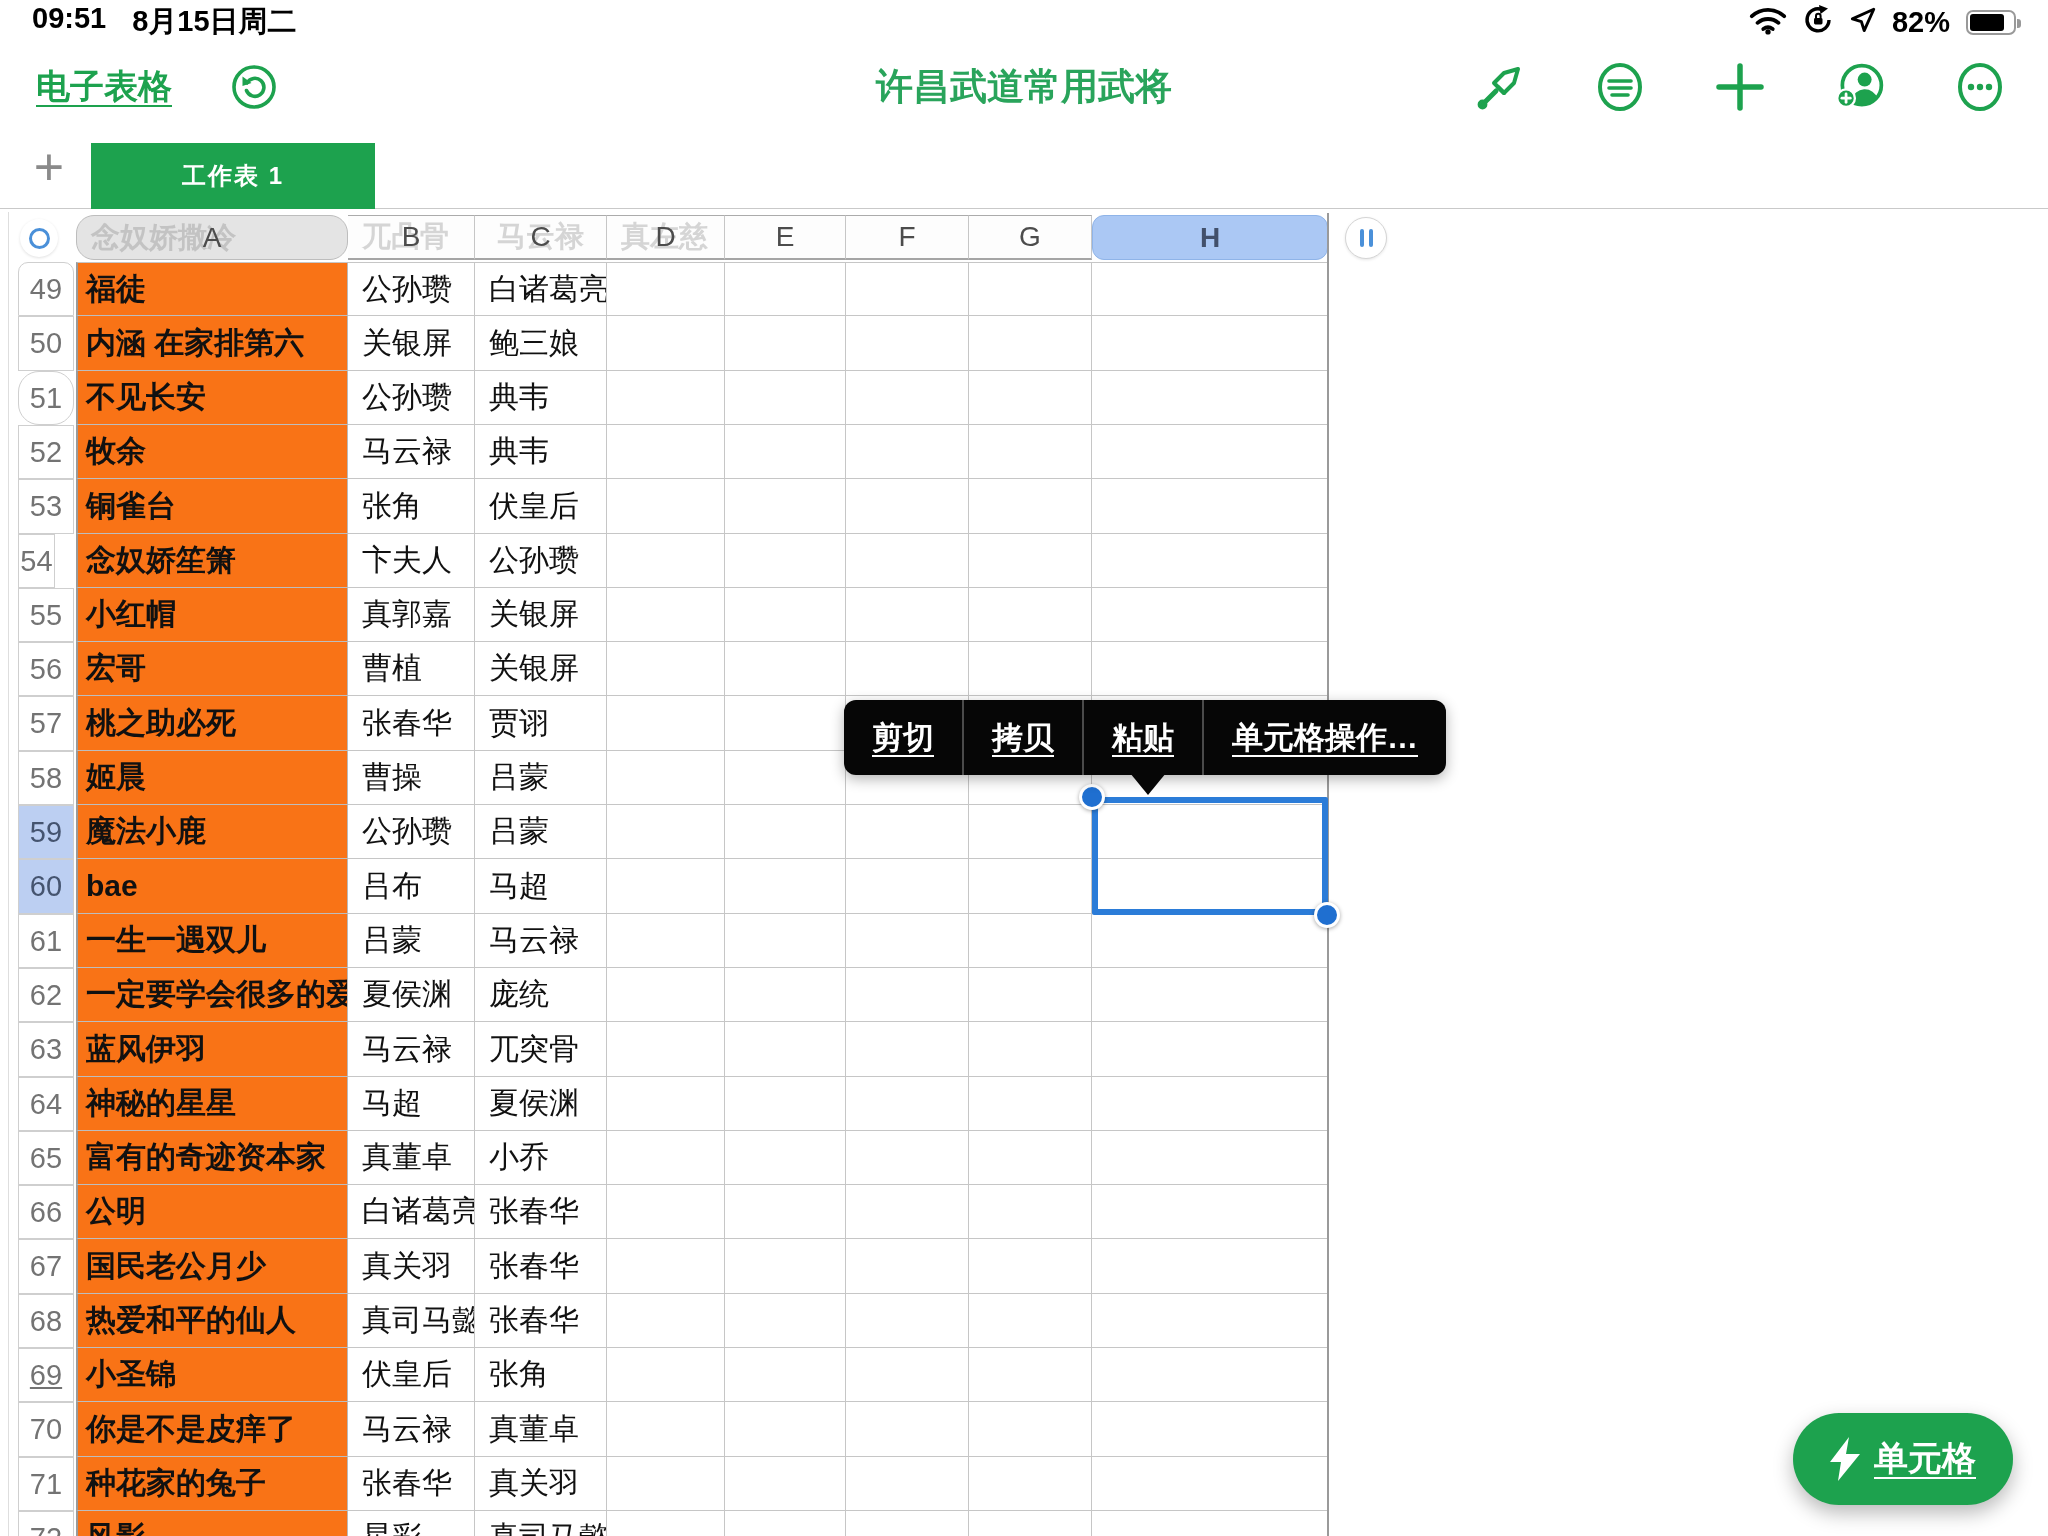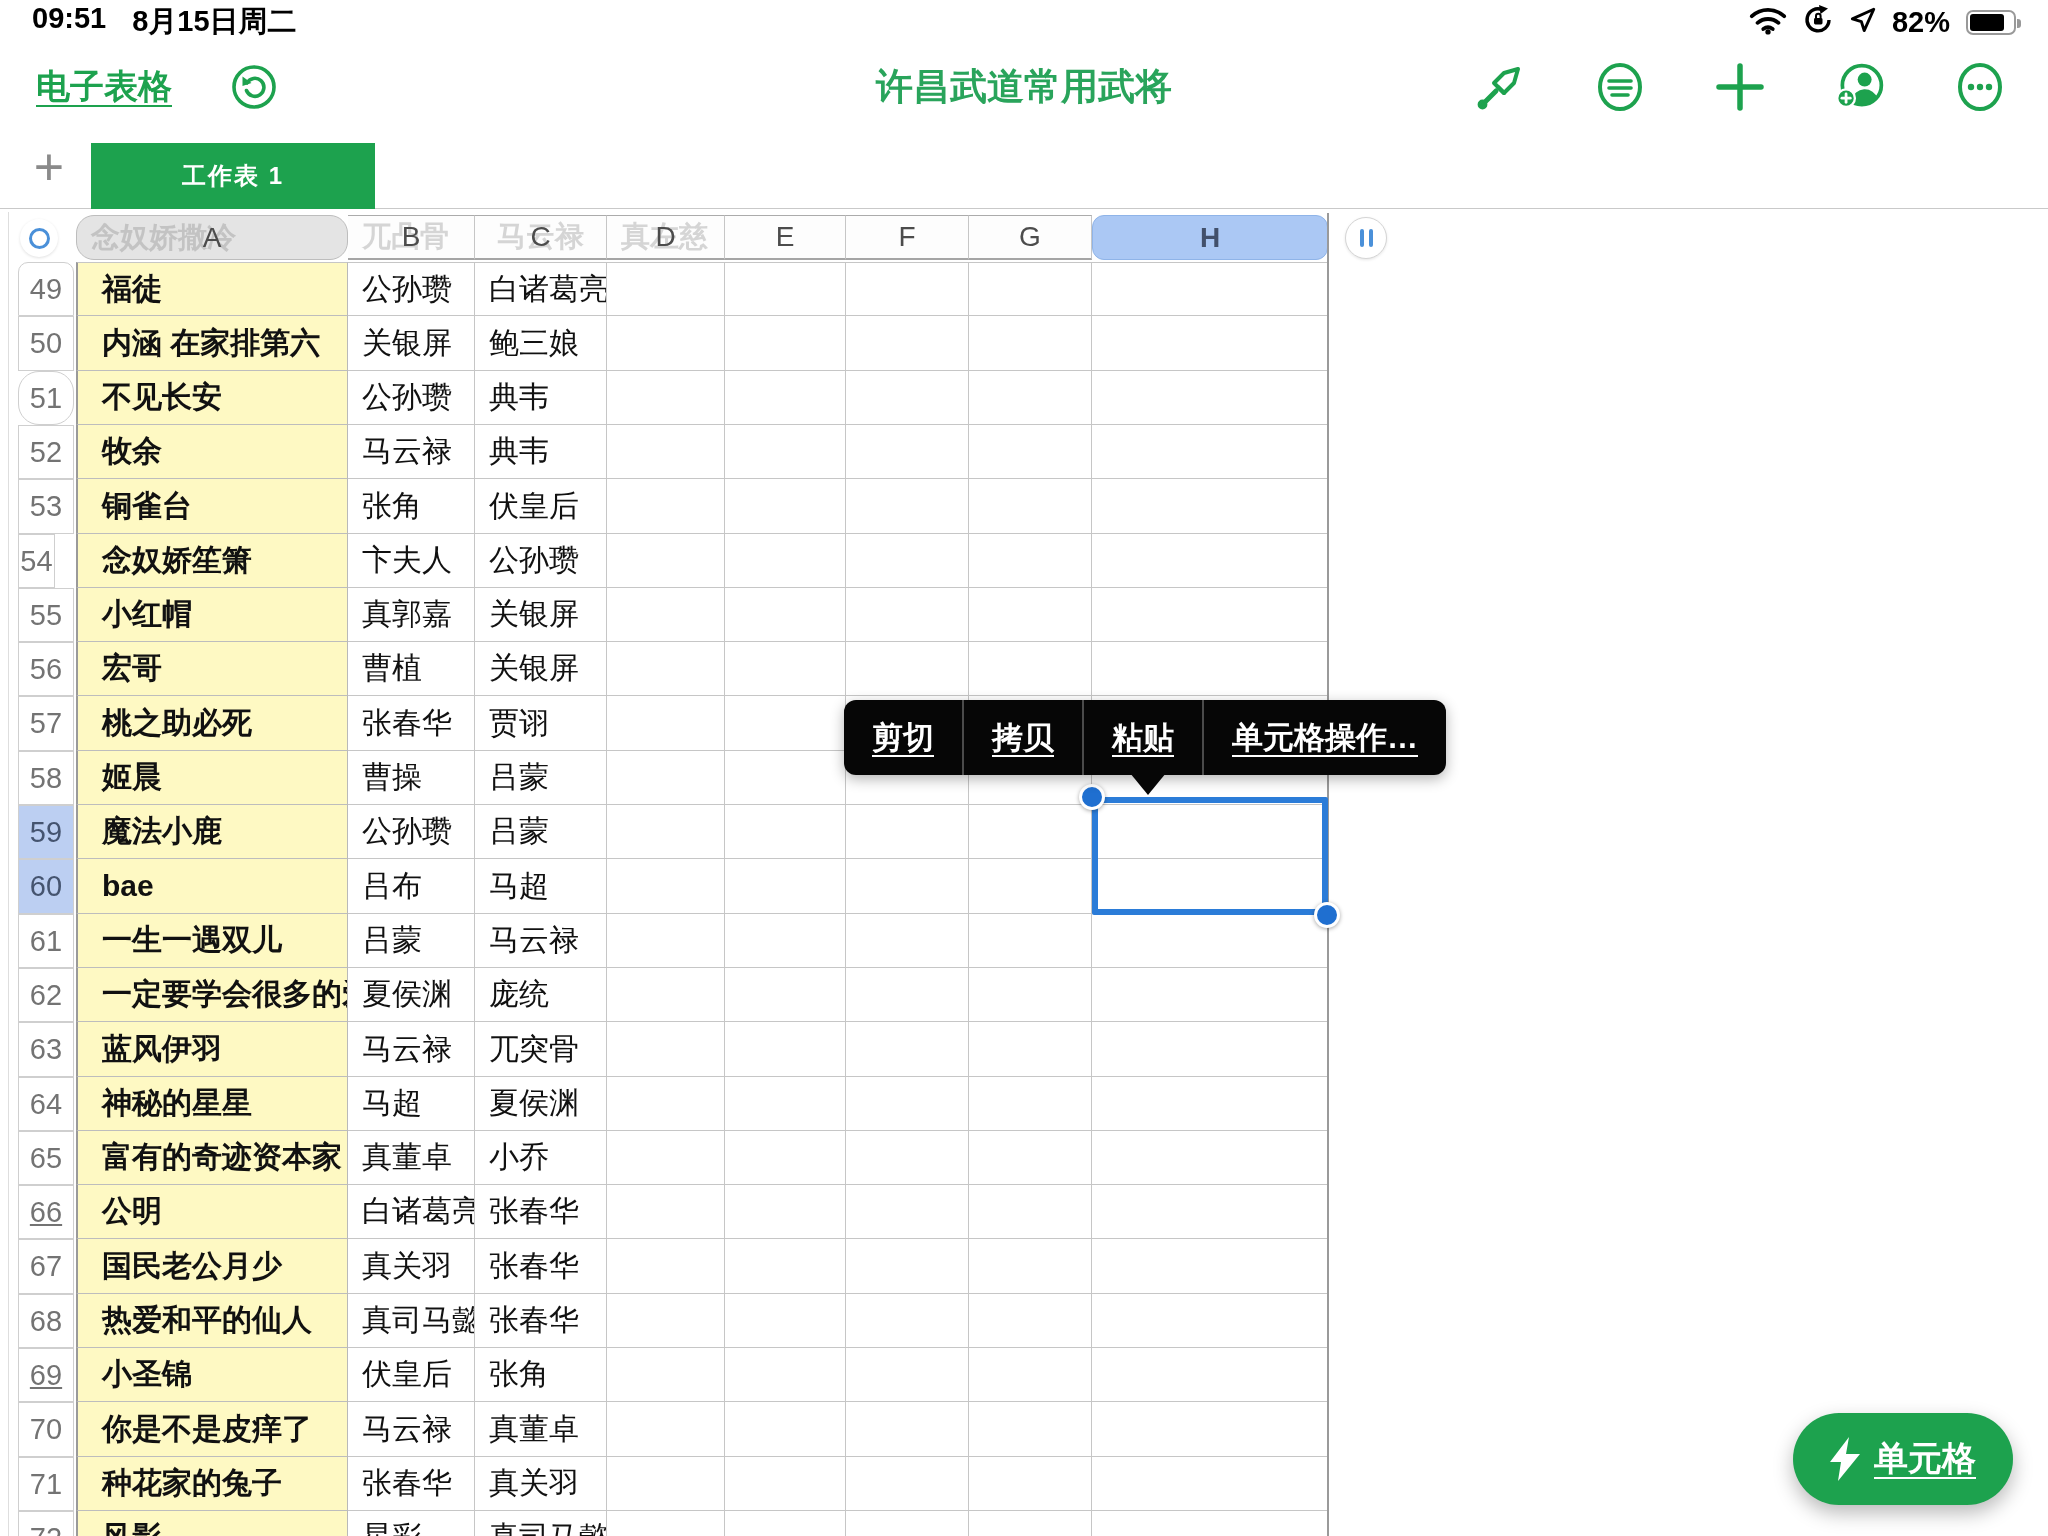--- a/index.html
+++ b/index.html
@@ -54,22 +54,22 @@
   .ghost.center{left:50%;transform:translate(-50%,-50%);}
 
   .row-num{position:absolute;background:#fff;border:1px solid #cfcfcf;box-sizing:border-box;
            display:flex;align-items:center;justify-content:center;font-size:29px;color:#737373;}
   .row-num.first{border-radius:10px 10px 0 0;}
   .row-num.sel{background:#bccff2;color:#45546f;font-weight:500;}
 
   .cell{position:absolute;background:#fff;border-right:1px solid #c6c6c6;border-bottom:1px solid #c6c6c6;
         box-sizing:border-box;display:flex;align-items:center;font-size:30px;color:#111;
         padding-left:14px;overflow:hidden;white-space:nowrap;}
-  .cell.colA{background:#fef9c3;font-weight:700;border-left:2px solid #9a9a9a;
-             border-right:1px solid #b9b9b9;border-bottom:1px solid #bdbdbd;padding-left:24px;}
+  .cell.colA{background:#f97316;font-weight:700;border-left:2px solid #9a9a9a;
+             border-right:1px solid #b9b9b9;border-bottom:1px solid #bdbdbd;padding-left:8px;}
   .cell.rowtop{border-top:1px solid #c6c6c6;}
 
   
   .select-all{position:absolute;left:20px;top:219px;width:38px;height:38px;border-radius:50%;
               background:#fff;border:1px solid #d8d8d8;box-shadow:0 1px 3px rgba(0,0,0,.12);
               display:flex;align-items:center;justify-content:center;cursor:pointer;}
   .select-all .ring{width:15px;height:15px;border-radius:50%;border:3px solid #4a90d9;}
   .col-handle{position:absolute;left:1345px;top:217px;width:42px;height:42px;border-radius:50%;
               background:#fff;border:1px solid #d5d5d5;box-shadow:0 1px 3px rgba(0,0,0,.10);
               display:flex;align-items:center;justify-content:center;gap:5px;cursor:pointer;}
@@ -379,21 +379,21 @@
       <div class="cell" style="left: 1092px; top: 1077px; width: 236px; height: 54px;"></div>
       <div class="row-num" style="left: 18px; top: 1131px; width: 56px; height: 54px;">65</div>
       <div class="cell colA" style="left: 76px; top: 1131px; width: 272px; height: 54px;">富有的奇迹资本家</div>
       <div class="cell" style="left: 348px; top: 1131px; width: 127px; height: 54px;">真董卓</div>
       <div class="cell" style="left: 475px; top: 1131px; width: 132px; height: 54px;">小乔</div>
       <div class="cell" style="left: 607px; top: 1131px; width: 118px; height: 54px;"></div>
       <div class="cell" style="left: 725px; top: 1131px; width: 121px; height: 54px;"></div>
       <div class="cell" style="left: 846px; top: 1131px; width: 123px; height: 54px;"></div>
       <div class="cell" style="left: 969px; top: 1131px; width: 123px; height: 54px;"></div>
       <div class="cell" style="left: 1092px; top: 1131px; width: 236px; height: 54px;"></div>
-      <div class="row-num" style="left: 18px; top: 1185px; width: 56px; height: 54px; text-decoration: underline;">66</div>
+      <div class="row-num" style="left: 18px; top: 1185px; width: 56px; height: 54px;">66</div>
       <div class="cell colA" style="left: 76px; top: 1185px; width: 272px; height: 54px;">公明</div>
       <div class="cell" style="left: 348px; top: 1185px; width: 127px; height: 54px;">白诸葛亮</div>
       <div class="cell" style="left: 475px; top: 1185px; width: 132px; height: 54px;">张春华</div>
       <div class="cell" style="left: 607px; top: 1185px; width: 118px; height: 54px;"></div>
       <div class="cell" style="left: 725px; top: 1185px; width: 121px; height: 54px;"></div>
       <div class="cell" style="left: 846px; top: 1185px; width: 123px; height: 54px;"></div>
       <div class="cell" style="left: 969px; top: 1185px; width: 123px; height: 54px;"></div>
       <div class="cell" style="left: 1092px; top: 1185px; width: 236px; height: 54px;"></div>
       <div class="row-num" style="left: 18px; top: 1239px; width: 56px; height: 55px;">67</div>
       <div class="cell colA" style="left: 76px; top: 1239px; width: 272px; height: 55px;">国民老公月少</div>

